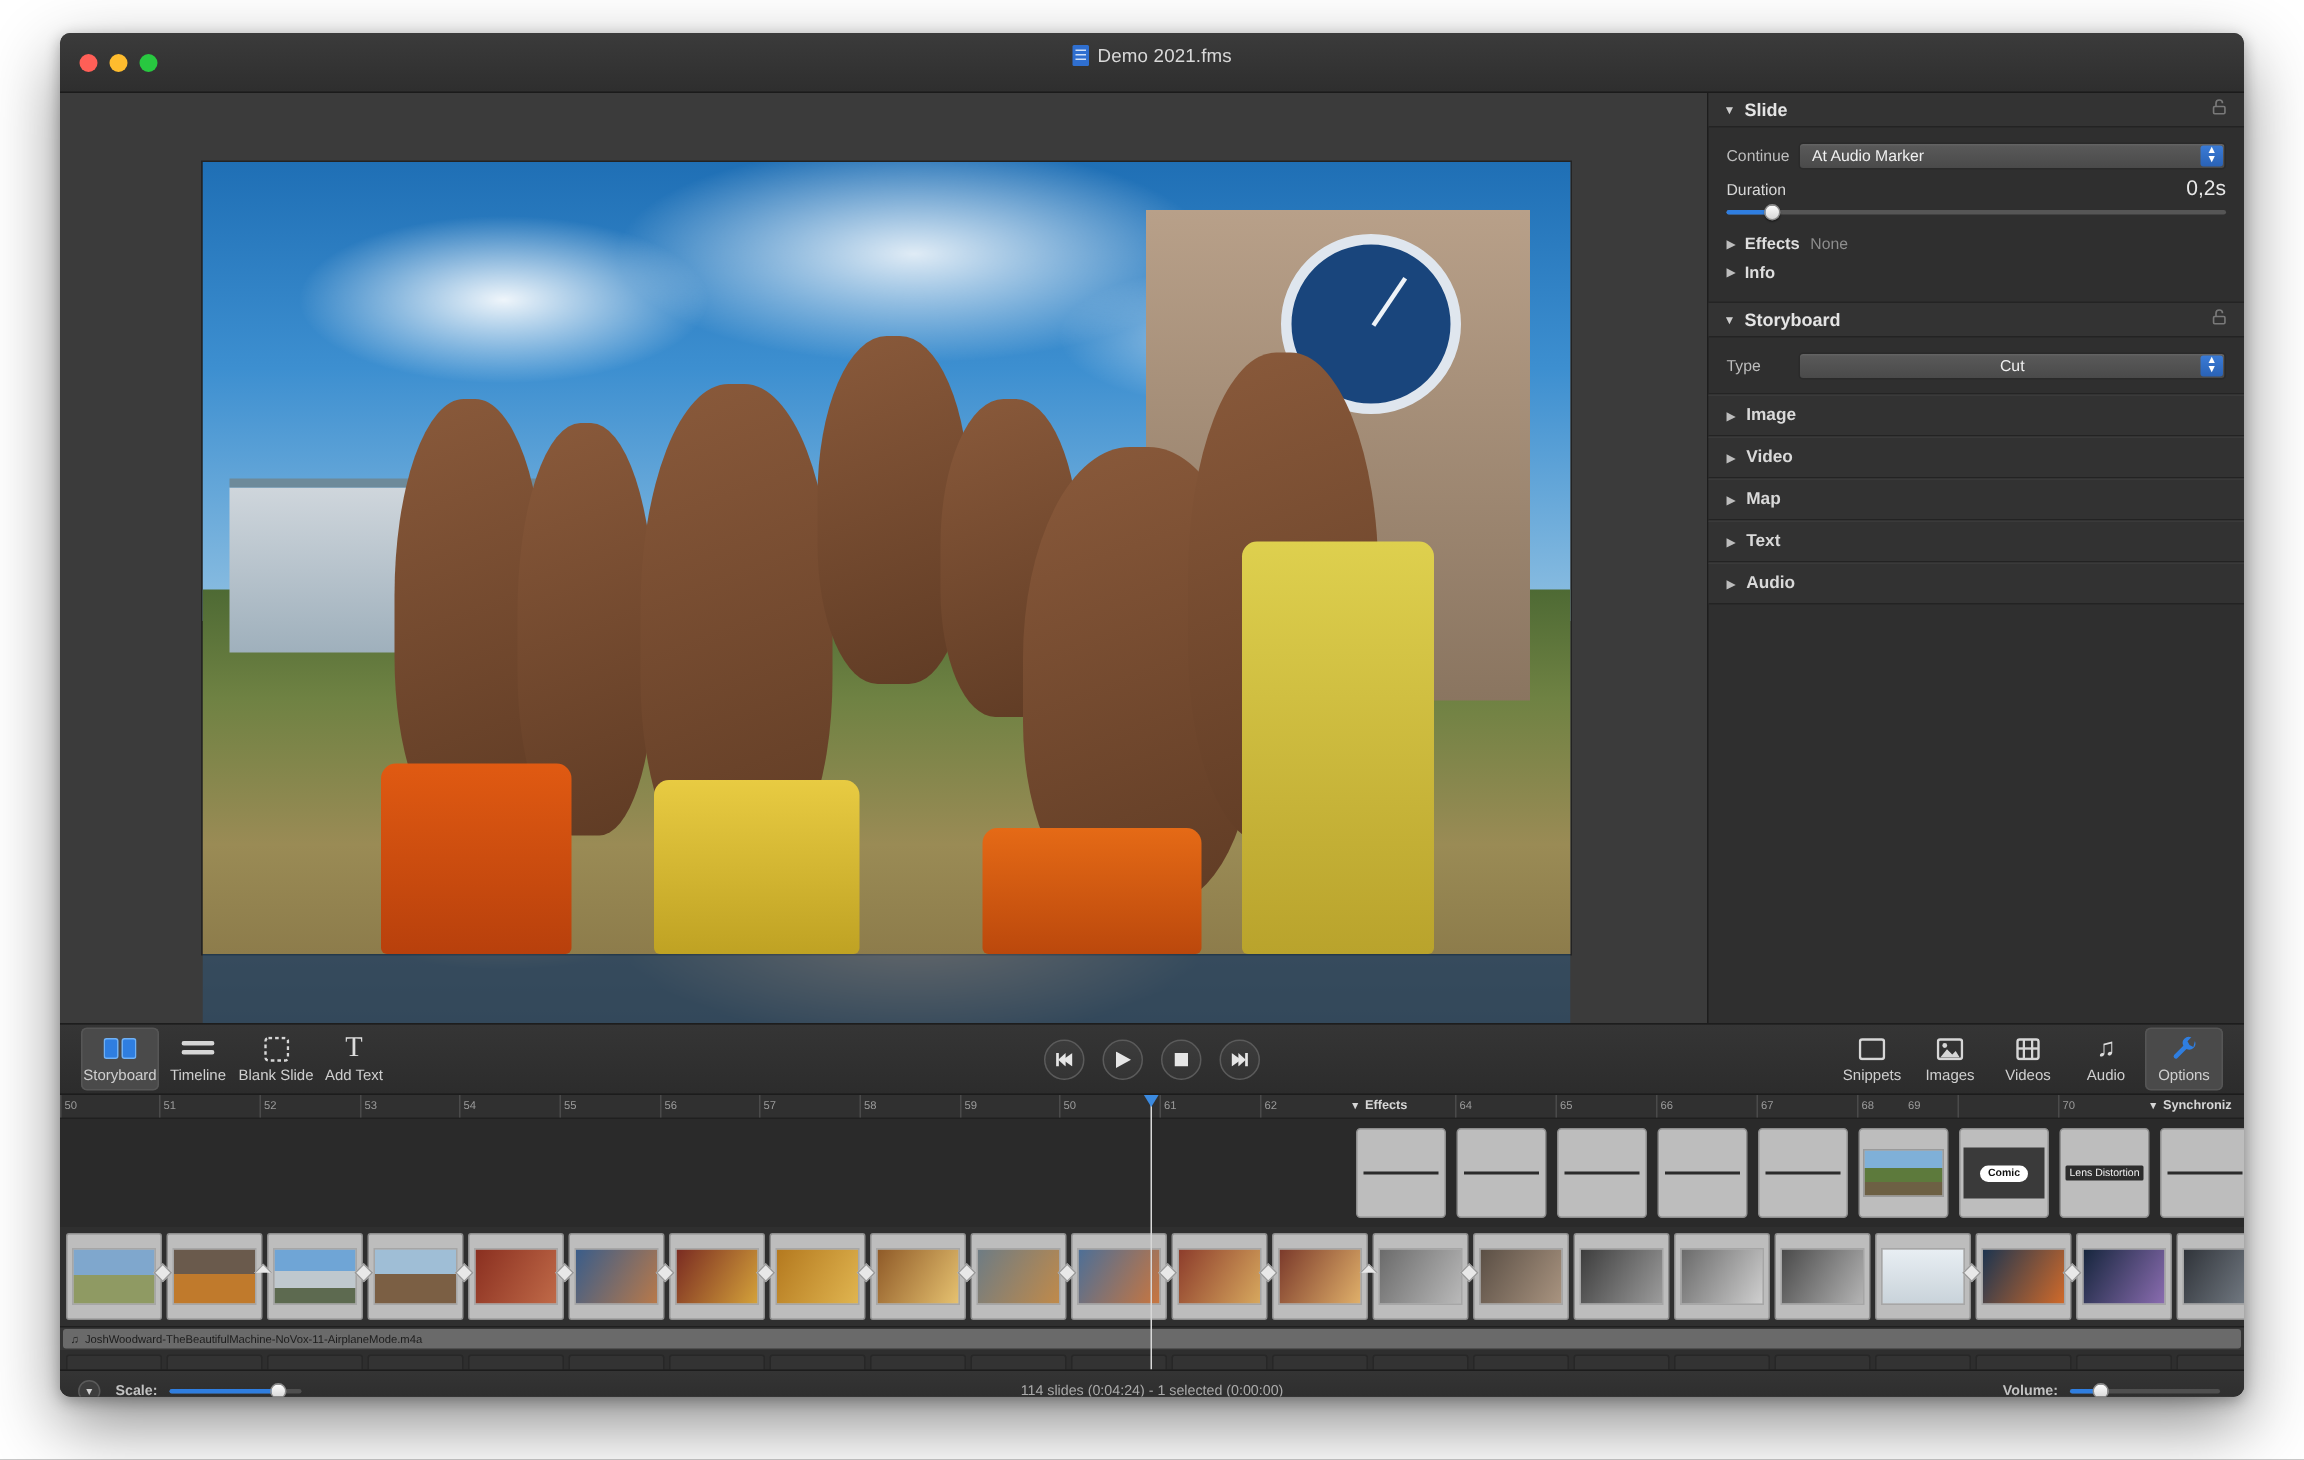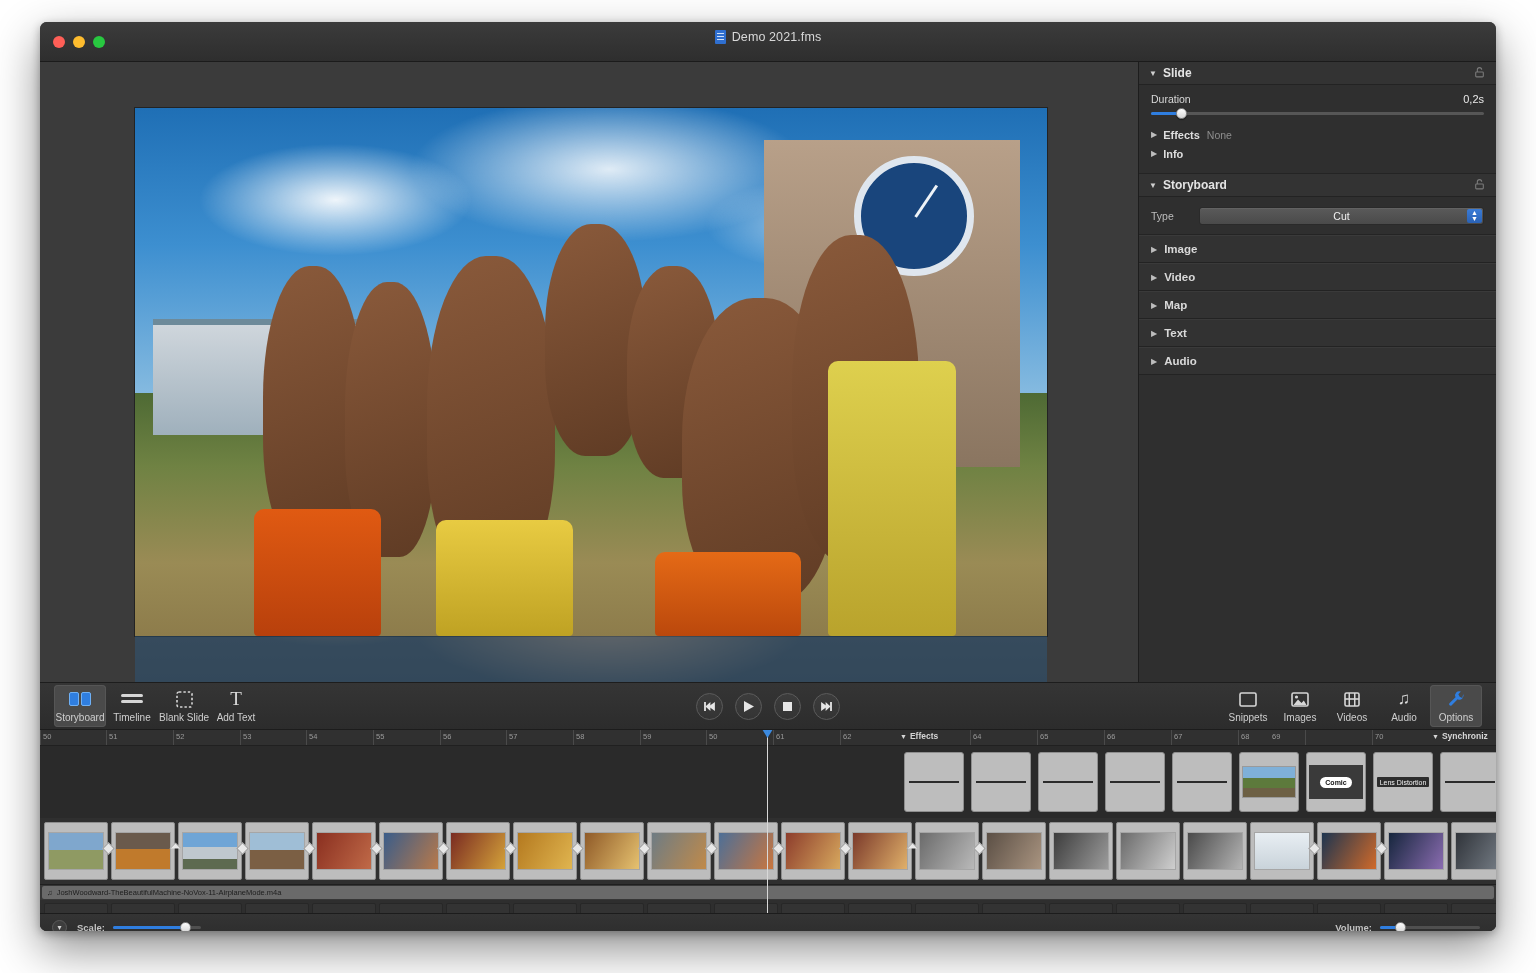--- a/index.html
+++ b/index.html
@@ -155,21 +155,21 @@
   .popup.centered { justify-content: center; padding-left: 0; }
   .popup .stepper {
     position: absolute; right: 1px; top: 1px; bottom: 1px; width: 15px;
     background: linear-gradient(#3a7bd6,#2a62b5);
     border-radius: 2px; color: #fff; font-size: 7px;
     display:flex; flex-direction:column; align-items:center; justify-content:center; line-height:6px;
   }
 
   .dur-row { display: flex; align-items: baseline; }
   .dur-lbl { font-size: 10.5px; color: #d8d8d8; }
-  .dur-val { margin-left: auto; font-size: 11px; color: #e8e8e8; }
+  .dur-val { margin-left: auto; font-size: 14px; color: #e8e8e8; }
   .slider-track {
     position: relative; height: 3px; background: #565656;
     border-radius: 2px; margin: 7px 0 10px 0;
   }
   .slider-fill { position:absolute; left:0; top:0; height:3px; background:#2f7ee0; border-radius:2px; }
   .slider-knob {
     position:absolute; top:-4.5px; width:11px; height:11px; border-radius:50%;
     background: linear-gradient(#fdfdfd,#d7d7d7); border:1px solid #8b8b8b;
     box-shadow: 0 1px 1px rgba(0,0,0,.4);
   }
@@ -371,20 +371,30 @@
           <span class="tri">▼</span>
           <span class="htxt">Slide</span>
           <span class="lock-icon">
             <svg width="13" height="13" viewBox="0 0 24 24" fill="none" stroke="#cfcfcf" stroke-width="2">
               <rect x="5" y="11" width="14" height="9" rx="1.5"></rect>
                 <path d="M8 11V7a4 4 0 0 1 8 0"></path>
             </svg>
           </span>
         </div>
         <div class="insp-body">
+          <div class="row">
+            <span class="lbl">Continue</span>
+            <span class="popup">
+              <span>At Audio Marker</span>
+              <span class="stepper">
+                  <span>▲</span>
+                  <span>▼</span>
+                </span>
+            </span>
+          </div>
           <div class="dur-row">
             <span class="dur-lbl">Duration</span>
             <span class="dur-val">0,2s</span>
           </div>
           <div class="slider-track">
             <div class="slider-fill" style="width:9%"></div>
             <div class="slider-knob" style="left:calc(9% - 5px)"></div>
           </div>
           <div class="disc-row">
             <span class="tri">▶</span>
@@ -762,20 +772,21 @@
     <div id="statusbar">
       <div class="circle-btn">
         <span>▾</span>
       </div>
       <span class="sb-lbl">Scale:</span>
       <div class="sb-slider">
         <div class="sb-fill" style="width:82%"></div>
         <div class="sb-knob" style="left:calc(82% - 5px)"></div>
       </div>
 
+      <div id="sb-center">114 slides (0:04:24) - 1 selected (0:00:00)</div>
 
       <div id="sb-right">
         <span class="sb-lbl">Volume:</span>
         <div class="sb-slider" style="width:100px;">
           <div class="sb-fill" style="width:20%"></div>
           <div class="sb-knob" style="left:calc(20% - 5px)"></div>
         </div>
       </div>
     </div>
 

